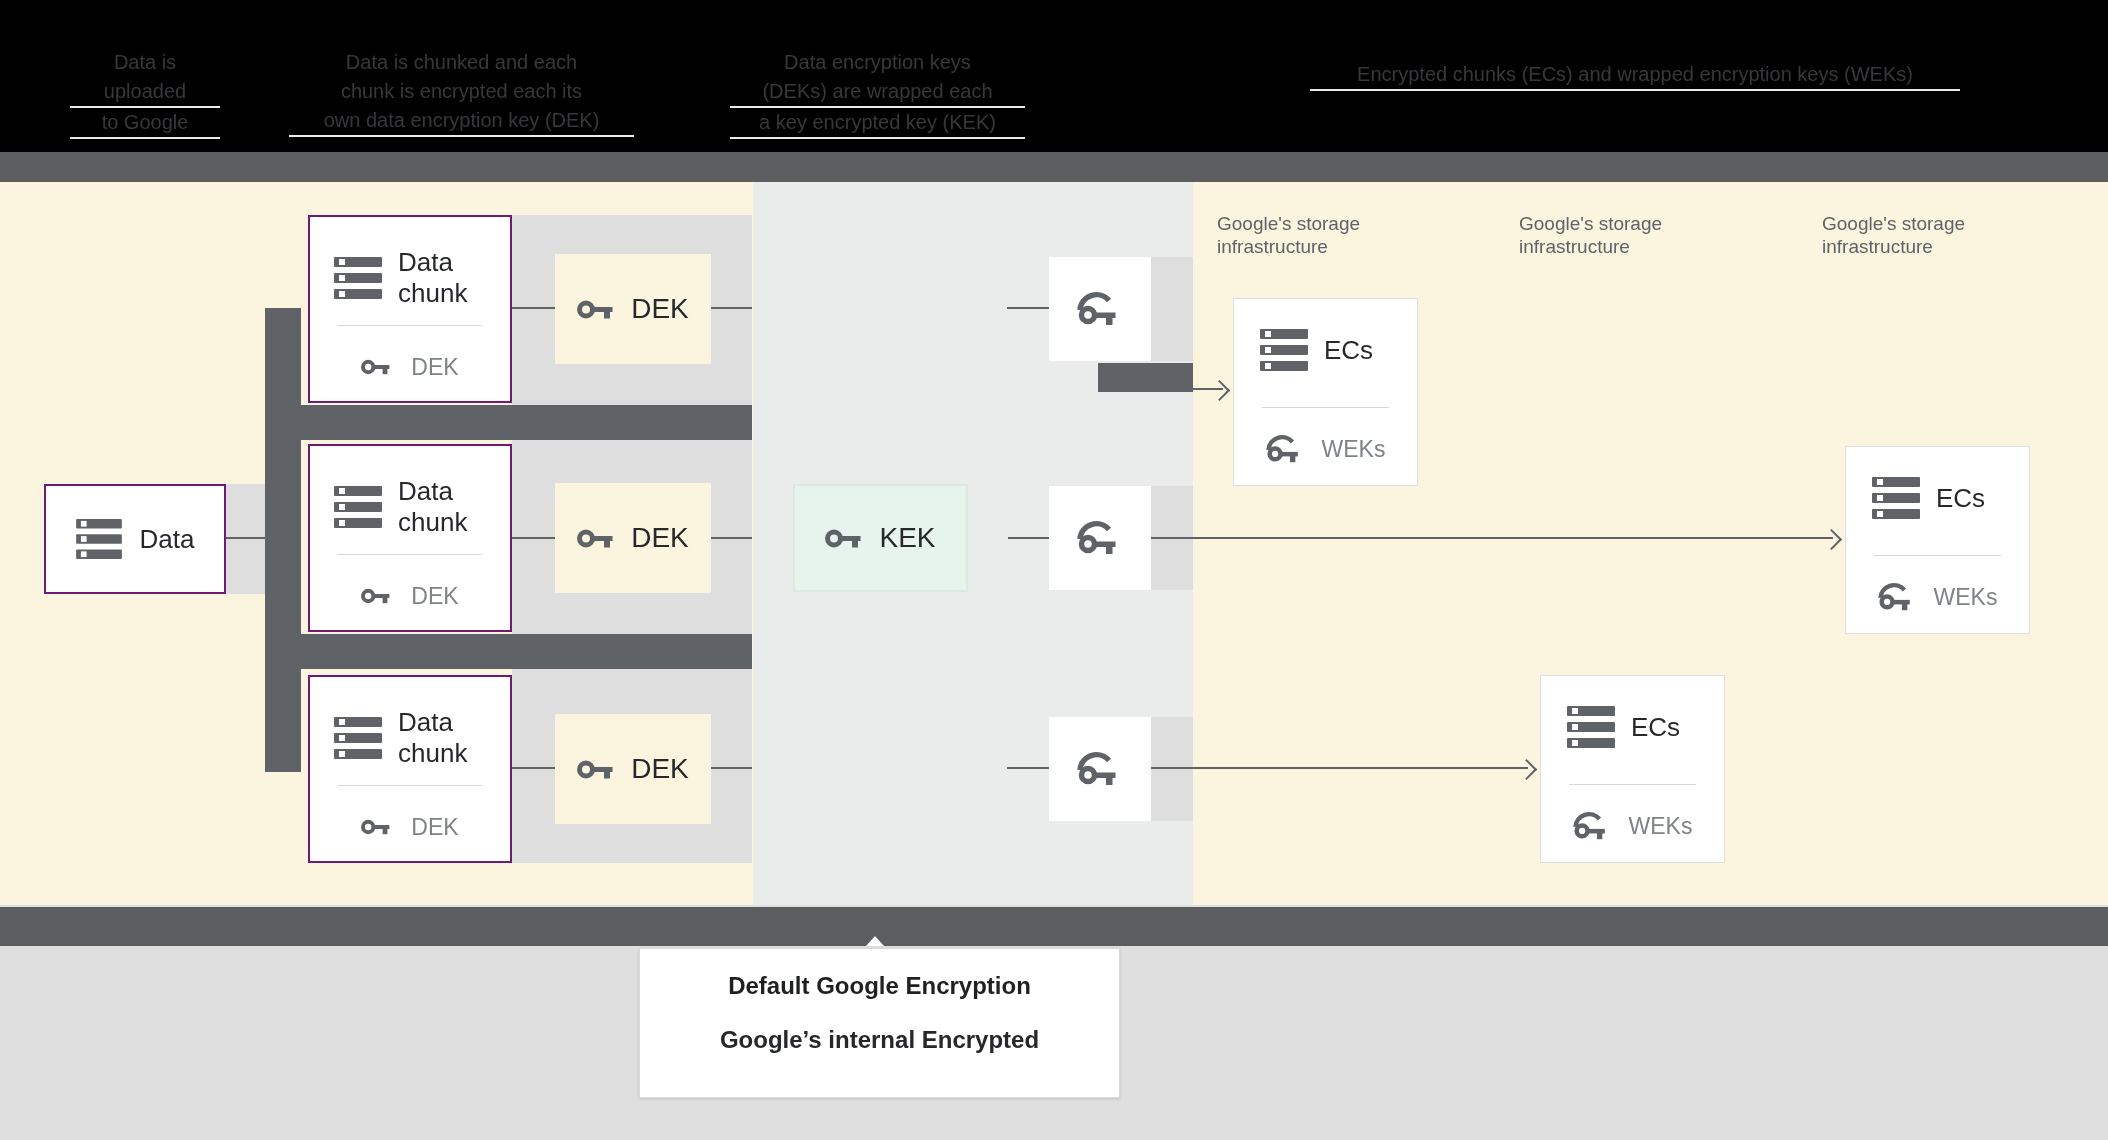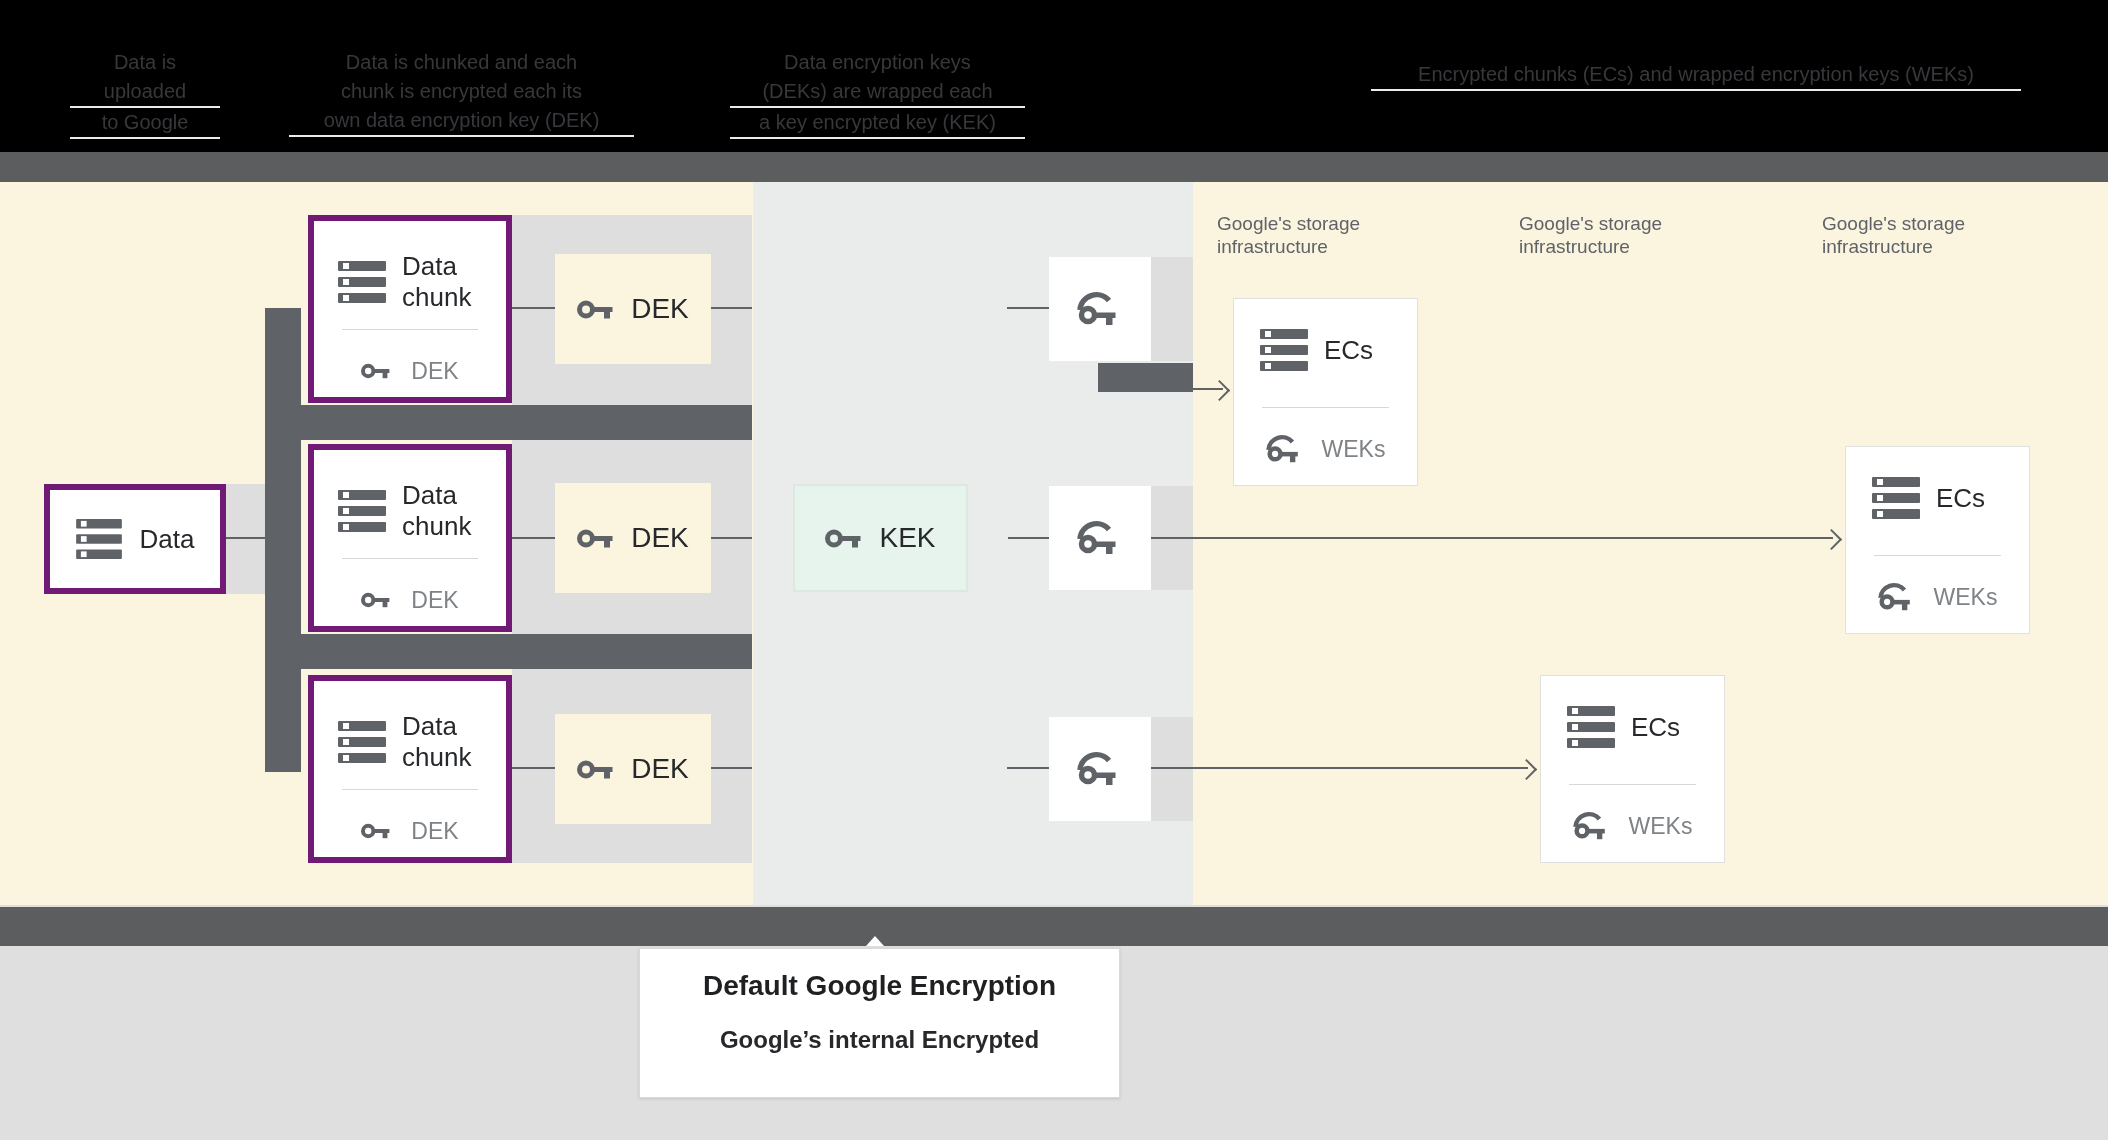--- a/index.html
+++ b/index.html
@@ -20,40 +20,40 @@
   .hline{white-space:nowrap;}
   .hline.u{border-bottom:2px solid var(--c-header_underline);}
   
   .diagram-bg{left:0;top:182px;width:2108px;height:723px;background:var(--c-cream);}
   .panel{left:753px;top:182px;width:440px;height:723px;background:var(--c-panel);}
   .backing{background:var(--c-light_gray);}
   .darkshape{background:var(--c-dark);}
   .line{height:2px;background:var(--c-dark);}
   .chev{width:13px;height:13px;border-top:2px solid var(--c-dark);border-right:2px solid var(--c-dark);transform:rotate(45deg);background:transparent;}
   .whitebox{background:#fff;border:1px solid var(--c-box_border);box-sizing:border-box;}
-  .softbox{background:#fff;border:6px solid #701a75;box-sizing:border-box;}
+  .softbox{background:#fff;border:2px solid #701a75;box-sizing:border-box;}
   .flexc{display:flex;align-items:center;justify-content:center;}
   .data-label{font-size:26px;color:var(--c-text_dark);}
   .big-key-label{font-size:28px;color:var(--c-text_dark);}
   .creambox{background:var(--c-cream);}
   .kekbox{background:var(--c-kek_fill);border:2px solid var(--c-kek_border);box-sizing:border-box;}
   .box-top{position:absolute;left:24px;top:30px;display:flex;align-items:center;gap:16px;}
   .box-title{font-size:26px;line-height:31px;color:var(--c-text_dark);}
   .box-div{position:absolute;left:28px;right:28px;top:108px;height:1px;background:var(--c-divider);}
   .box-foot{position:absolute;left:0;right:0;top:126px;height:48px;display:flex;align-items:center;justify-content:center;gap:18px;}
   .foot-label{font-size:23px;color:var(--c-text_gray);}
   .storage-label{font-size:19px;line-height:23px;color:var(--c-label_gray);}
   .icon{color:var(--c-dark);display:block;}
   
   .bottom-bg{left:0;top:905px;width:2108px;height:235px;background:var(--c-bottom_bg);}
   .bottom-band{left:0;top:907px;width:2108px;height:39px;background:var(--c-band_gray);}
   .notch{left:866px;top:936px;width:0;height:0;border-left:9px solid transparent;border-right:9px solid transparent;border-bottom:10px solid #fff;}
   .caption{left:639px;top:948px;width:481px;height:150px;background:#fff;border:1px solid #d9d9d9;box-sizing:border-box;box-shadow:0 1px 3px rgba(0,0,0,.12);
            display:flex;flex-direction:column;align-items:center;justify-content:flex-start;padding-top:22px;}
-  .cap-title{font-size:28px;font-weight:bold;color:#1f2022;line-height:30px;}
+  .cap-title{font-size:24px;font-weight:bold;color:#1f2022;line-height:30px;}
   .cap-line{font-size:24px;color:#26282b;line-height:30px;}
   .cap-line.b{font-weight:bold;}
   .cap-gap{height:24px;}
 </style>
 </head>
 <body>
 
 <svg width="0" height="0" style="position:absolute" aria-hidden="true">
   <defs>
     <symbol id="icon-data" viewBox="0 0 48 42">
@@ -91,21 +91,21 @@
   <div class="abs hcol" style="left:289px;width:345px;">
     <div class="hline">Data is chunked and each</div>
     <div class="hline">chunk is encrypted each its</div>
     <div class="hline u">own data encryption key (DEK)</div>
   </div>
   <div class="abs hcol" style="left:730px;width:295px;">
     <div class="hline">Data encryption keys</div>
     <div class="hline u">(DEKs) are wrapped each</div>
     <div class="hline u">a key encrypted key (KEK)</div>
   </div>
-  <div class="abs hcol" style="left:1371px;width:650px;top:60px;">
+  <div class="abs hcol" style="left:1310px;width:650px;top:60px;">
     <div class="hline u">Encrypted chunks (ECs) and wrapped encryption keys (WEKs)</div>
   </div>
 
   <div class="abs diagram-bg"></div>
   <div class="abs panel"></div>
   <div class="abs backing" style="left:512px;top:215px;width:240px;height:648px;"></div>
   <div class="abs backing" style="left:226px;top:484px;width:40px;height:110px;"></div>
 
   <div class="abs darkshape" style="left:265px;top:308px;width:36px;height:464px;"></div>
   <div class="abs darkshape" style="left:265px;top:405px;width:487px;height:35px;"></div>

